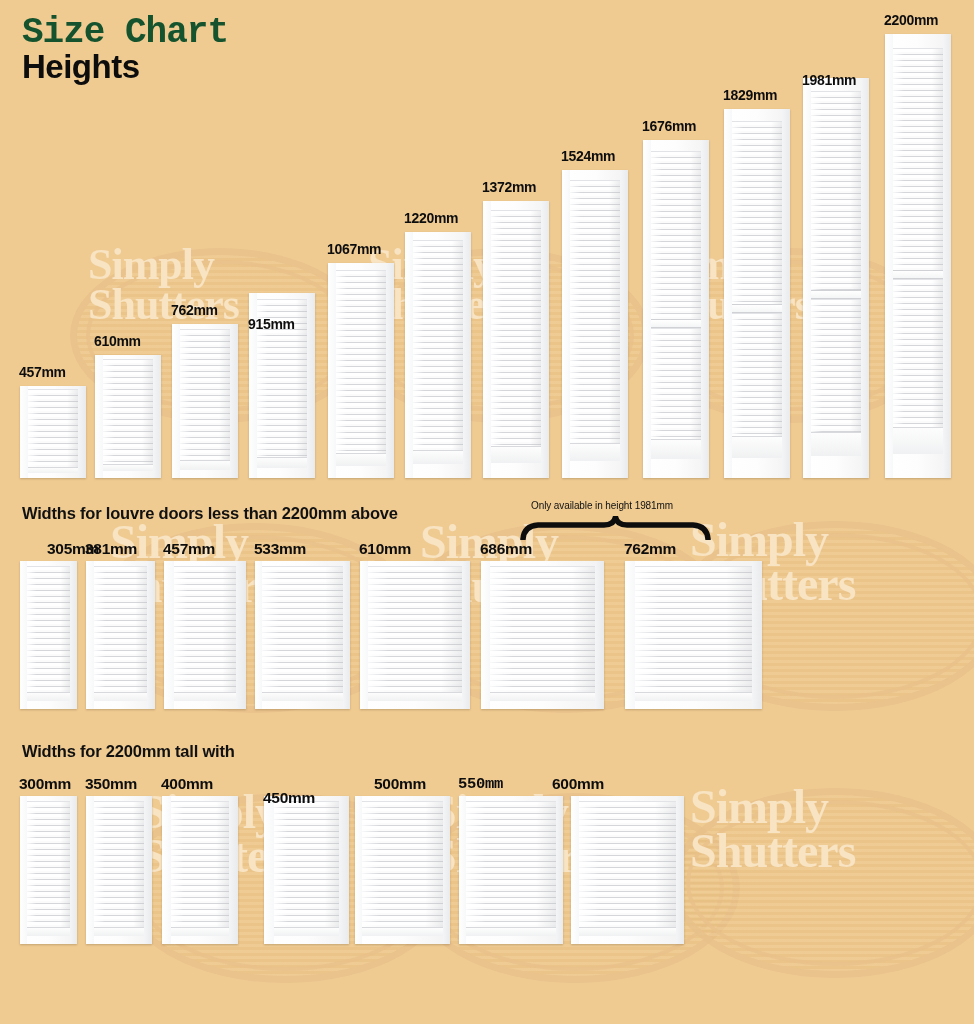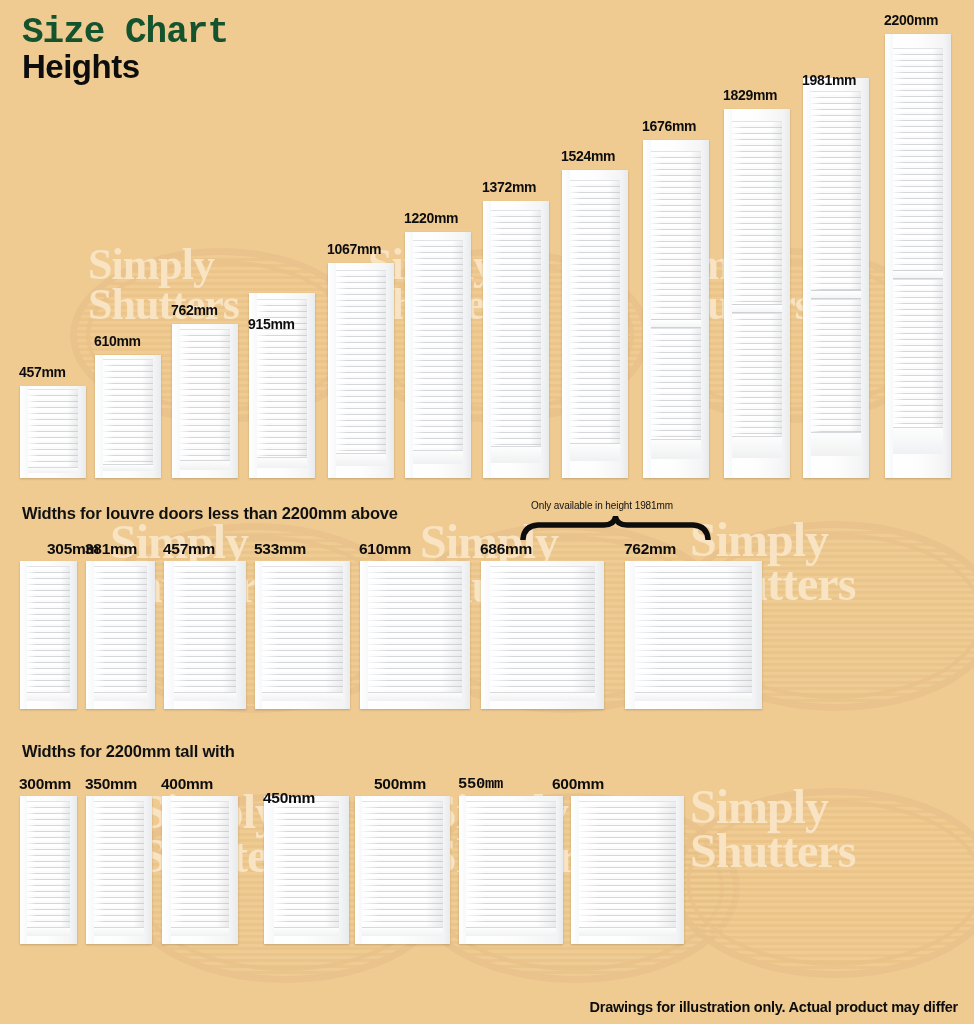--- a/index.html
+++ b/index.html
@@ -444,14 +444,13 @@
       <div class="stile-r"></div>
       <div class="panel">
         <div class="louvres"></div>
       </div>
       <div class="bottomrail"></div>
     </div>
     <div class="size-label" style="left: 552px; top: 775px;">600mm</div>
   </div>
 
 <div id="footer">
-  <div>Drawings for illustration only. Actual product may differ</div>
 </div>
 
 </body></html>

